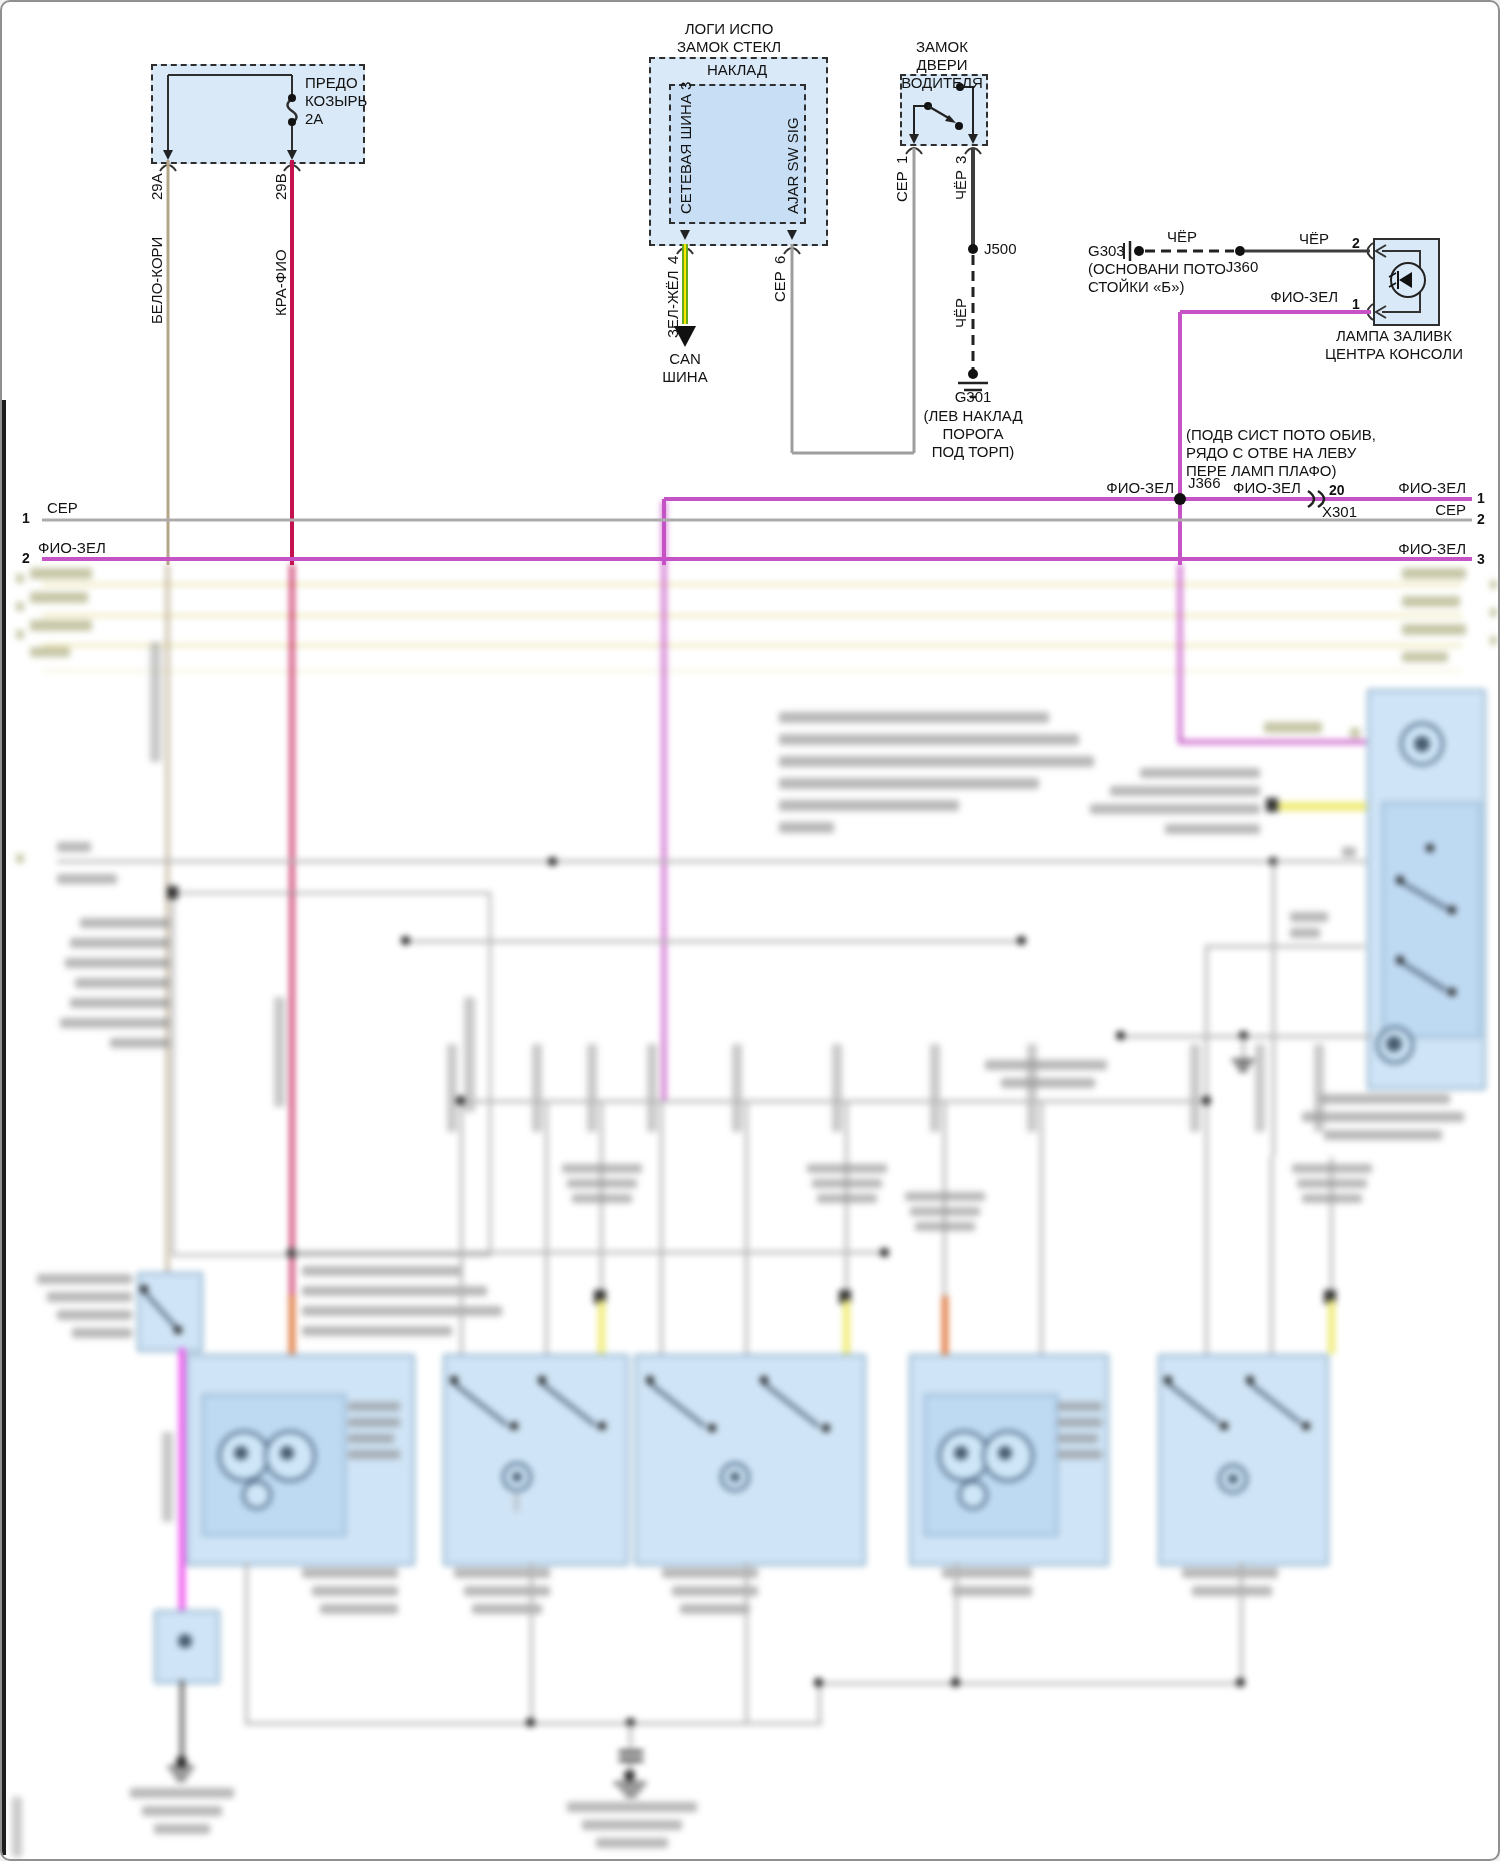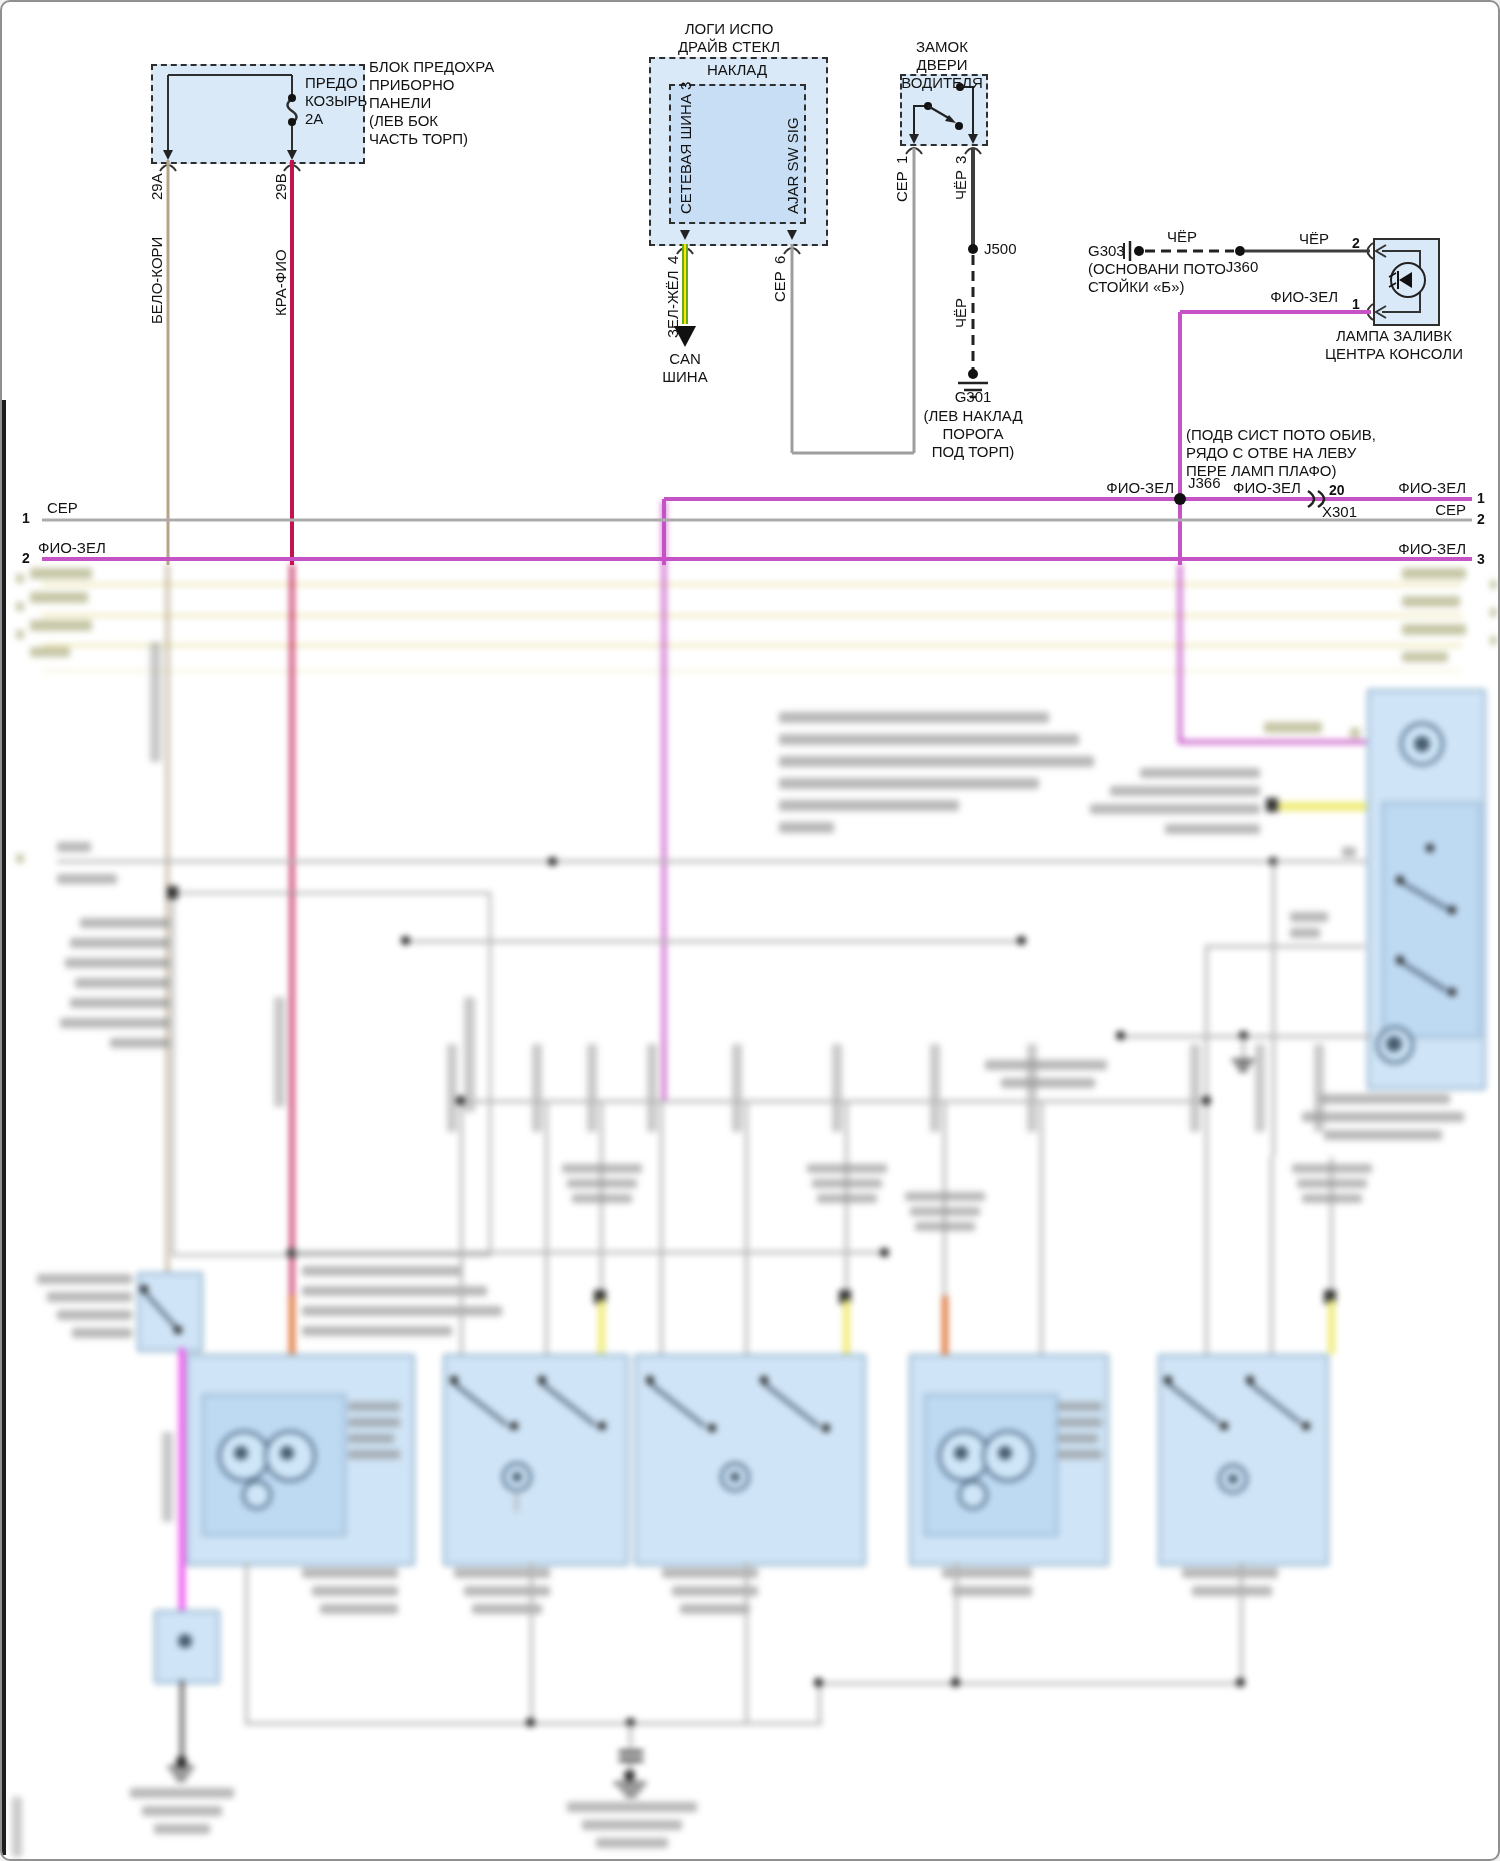--- a/index.html
+++ b/index.html
@@ -389,35 +389,30 @@
     <path d="M662,497 V563" stroke="#c653c6" stroke-width="4" fill="none"></path>
     <circle cx="1178" cy="497" r="6" fill="#111"></circle>
     <g stroke="#222" stroke-width="2.5" fill="none">
       <path d="M1306,489 q12,8 0,16"></path>
         <path d="M1316,489 q12,8 0,16"></path>
     </g>
     <path d="M40,518 H1470" stroke="#ababab" stroke-width="3" fill="none"></path>
     <path d="M40,557 H1470" stroke="#c653c6" stroke-width="4" fill="none"></path>
   </svg>
 
-  <div class="lab" style="left:367px;top:56px">БЛОК ПРЕДОХРА
-ПРИБОРНО
-ПАНЕЛИ
-(ЛЕВ БОК
-ЧАСТЬ ТОРП)</div>
   <div class="lab" style="left:303px;top:72px">ПРЕДО
 КОЗЫРЬ
 2А</div>
   <div class="vlab" style="left:163px;top:182px">29А</div>
   <div class="vlab" style="left:287px;top:182px">29В</div>
   <div class="vlab" style="left:163px;top:306px">БЕЛО-КОРИ</div>
   <div class="vlab" style="left:287px;top:298px">КРА-ФИО</div>
 
   <div class="lab c" style="left:647px;top:18px;width:160px">ЛОГИ ИСПО
-ДРАЙВ СТЕКЛ</div>
+ЗАМОК СТЕКЛ</div>
   <div class="lab c" style="left:667px;top:59px;width:136px">НАКЛАД</div>
   <div class="vlab" style="left:692px;top:196px">СЕТЕВАЯ ШИНА 3</div>
   <div class="vlab" style="left:799px;top:196px">AJAR SW SIG</div>
   <div class="vlab" style="left:679px;top:246px">4</div>
   <div class="vlab" style="left:786px;top:246px">6</div>
   <div class="vlab" style="left:679px;top:320px">ЗЕЛ-ЖЁЛ</div>
   <div class="vlab" style="left:786px;top:284px">СЕР</div>
   <div class="lab c" style="left:651px;top:348px;width:64px">CAN
 ШИНА</div>
 

